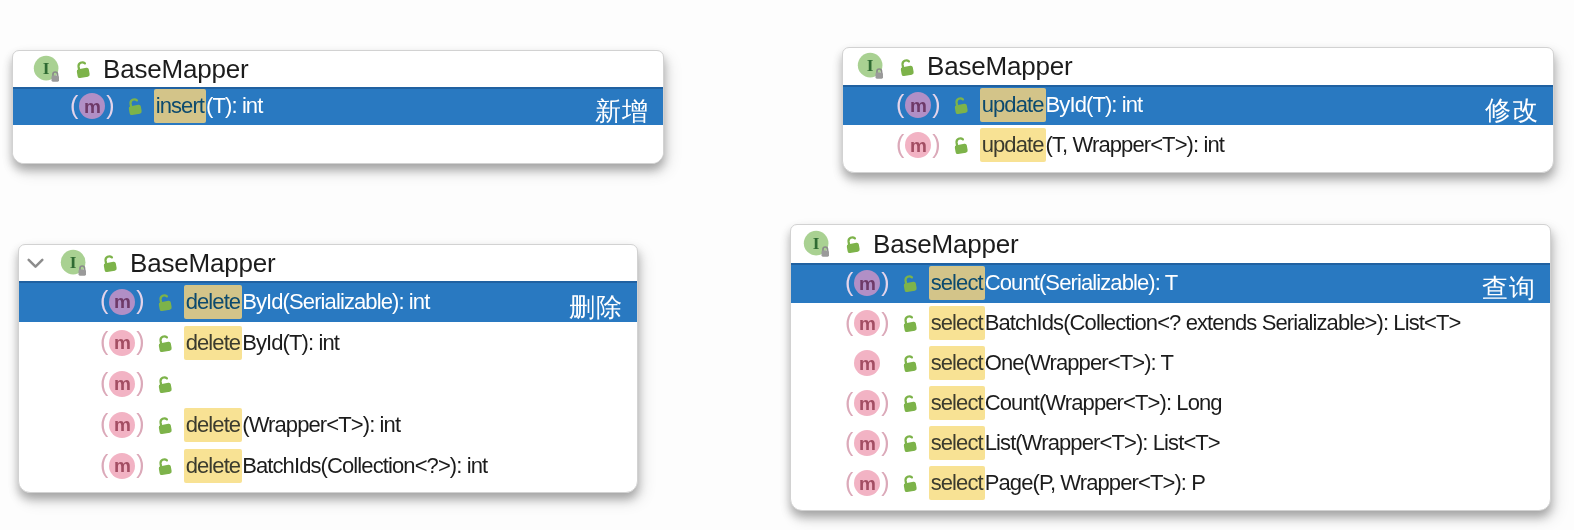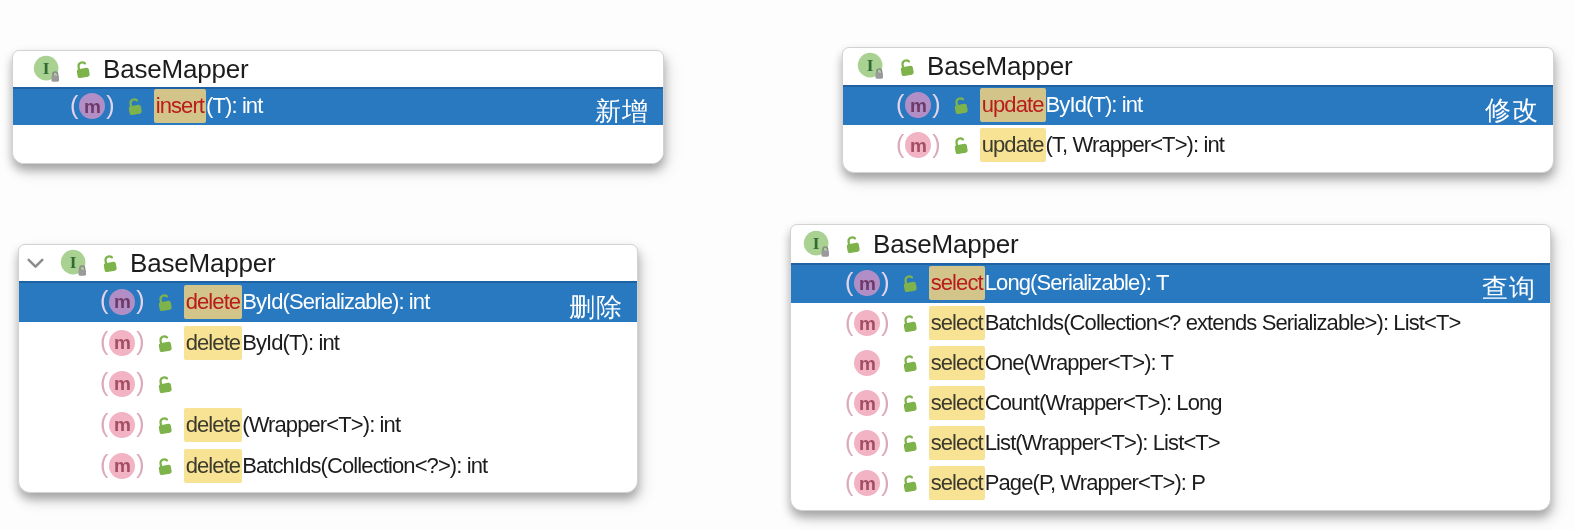--- a/index.html
+++ b/index.html
@@ -31,21 +31,21 @@
        padding-right:14px;box-sizing:border-box;white-space:nowrap;}
   .p1 .row{height:38px;padding-left:56px;}
   .p2 .row{height:40px;padding-left:52px;}
   .p3 .row{height:41px;padding-left:80px;}
   .p4 .row{height:40px;padding-left:53px;}
   .row.selected{background:var(--selection-blue);box-shadow:inset 0 2px 0 rgba(10,35,80,.28);}
 
   .sig{font-size:22px;letter-spacing:-.9px;color:var(--text-dark);}
   .selected .sig{color:var(--text-selected);}
   .hl{background:var(--match-highlight);color:#3b3b2e;padding:4px 2px 5px;border-radius:2px;}
-  .selected .hl{background:var(--match-highlight-selected);color:#b91c1c;}
+  .selected .hl{background:var(--match-highlight-selected);color:#0c4a6e;}
   .tag{margin-left:auto;font-size:26px;color:var(--text-selected);letter-spacing:1px;margin-top:11px;}
 
   
   .mwrap{display:inline-flex;align-items:center;line-height:1;}
   .mwrap::before{content:"(";}
   .mwrap::after{content:")";}
   .mwrap::before,.mwrap::after{font-size:25px;color:var(--paren);margin:0 1px;transform:translateY(-1px);}
   .selected .mwrap::before,.selected .mwrap::after{color:var(--paren-sel);}
   .mwrap.noparen::before,.mwrap.noparen::after{opacity:0;}
   .mcirc{width:26px;height:26px;border-radius:50%;background:var(--m-bg);color:var(--m-fg);
@@ -206,21 +206,21 @@
       </svg>
     <span class="hname">BaseMapper</span>
   </div>
   <div class="row selected">
     <span class="mwrap">
         <span class="mcirc">m</span>
       </span>
     <svg class="lock">
         <use href="#sym-lock"></use>
       </svg>
-    <span class="sig"><span class="hl">select</span><span>Long(Serializable): T</span></span>
+    <span class="sig"><span class="hl">select</span><span>Count(Serializable): T</span></span>
     <span class="tag">查询</span>
   </div>
   <div class="row">
     <span class="mwrap">
         <span class="mcirc">m</span>
       </span>
     <svg class="lock">
         <use href="#sym-lock"></use>
       </svg>
     <span class="sig"><span class="hl">select</span><span>BatchIds(Collection&lt;? extends Serializable&gt;): List&lt;T&gt;</span></span>

